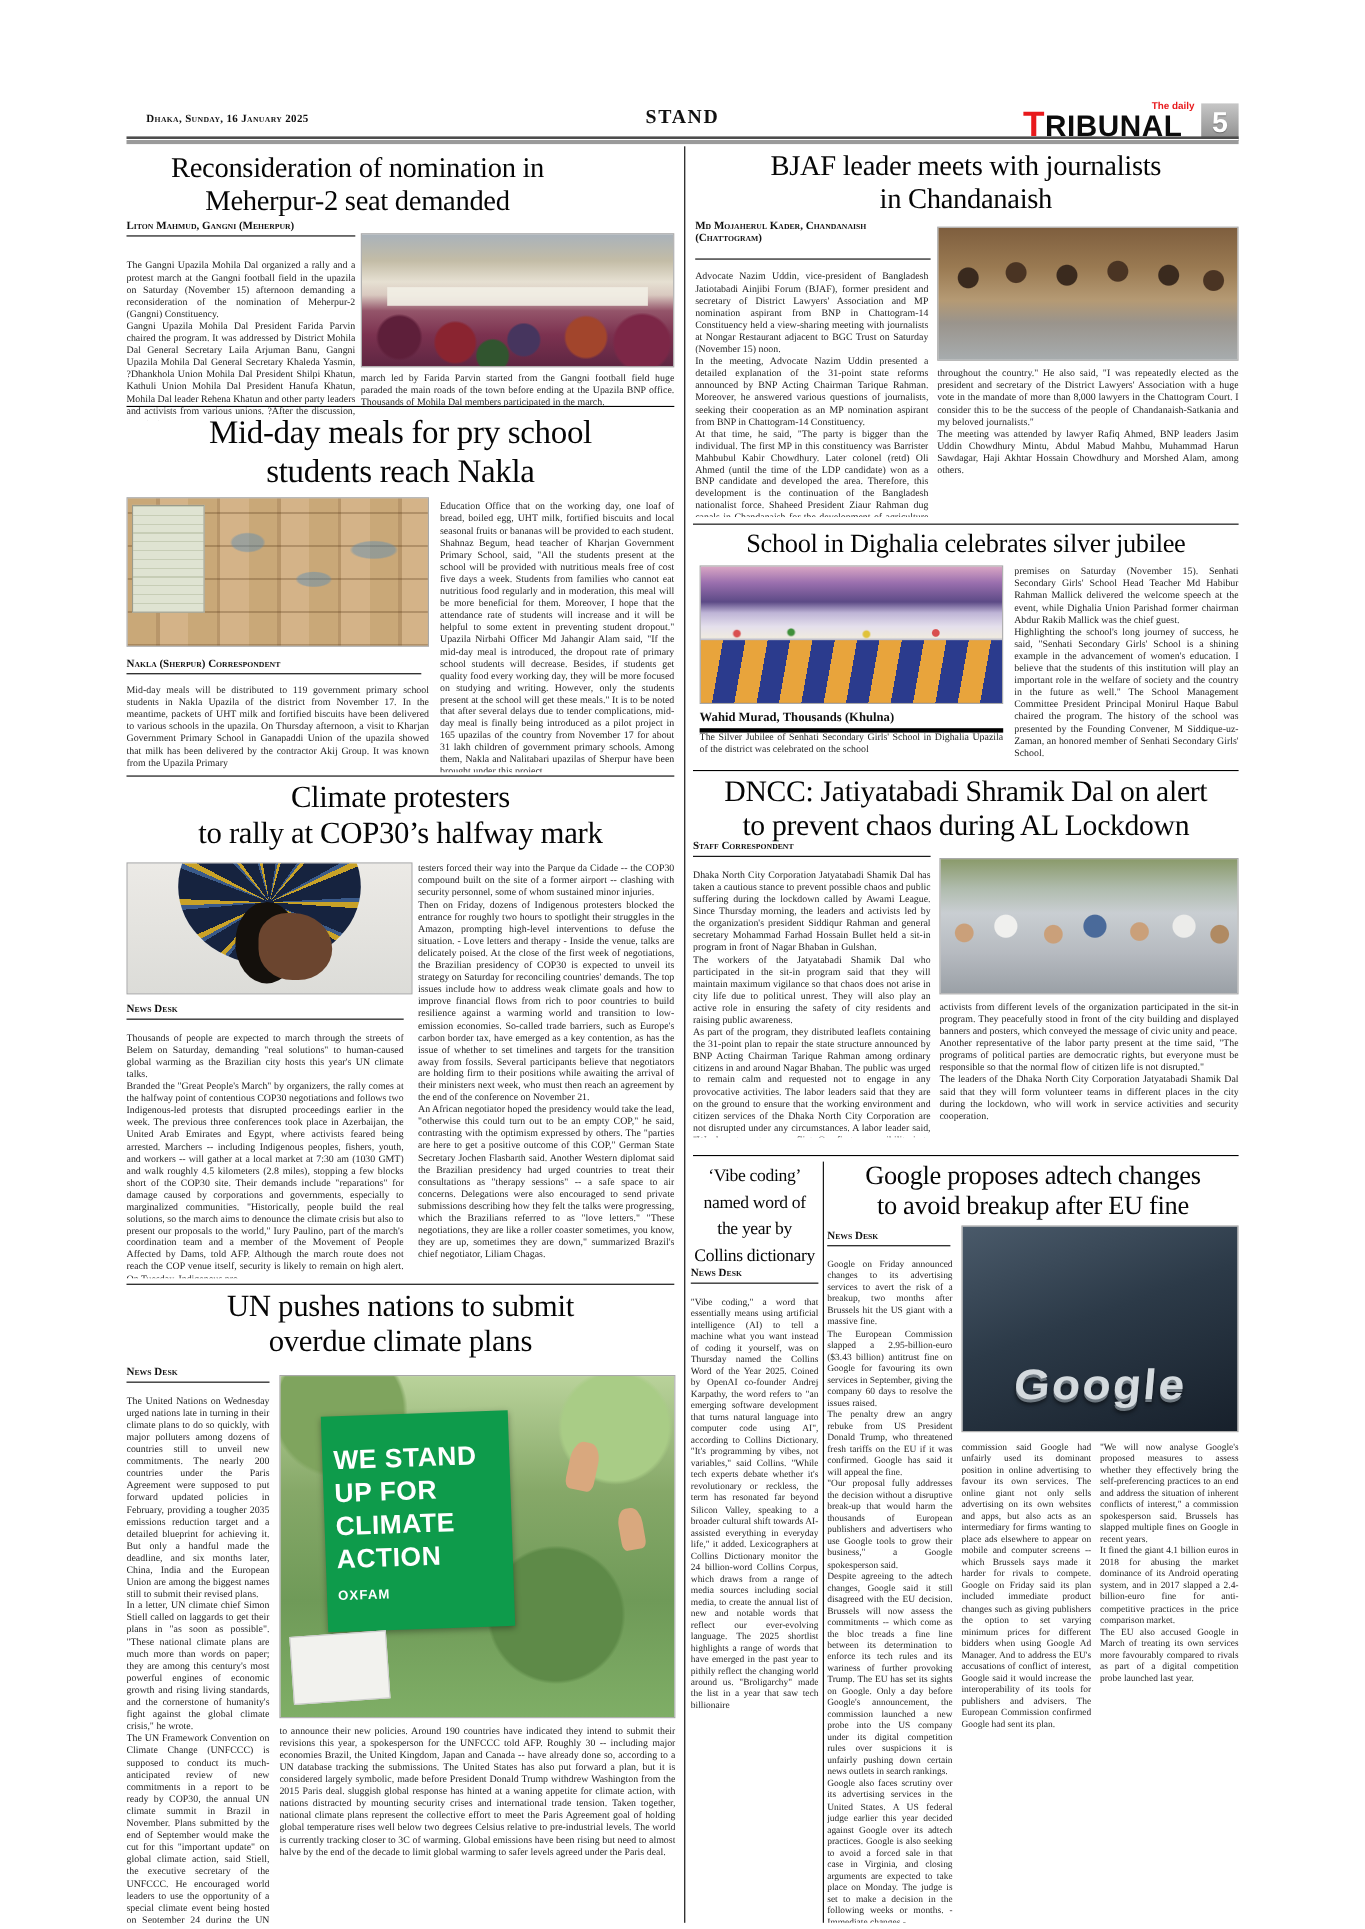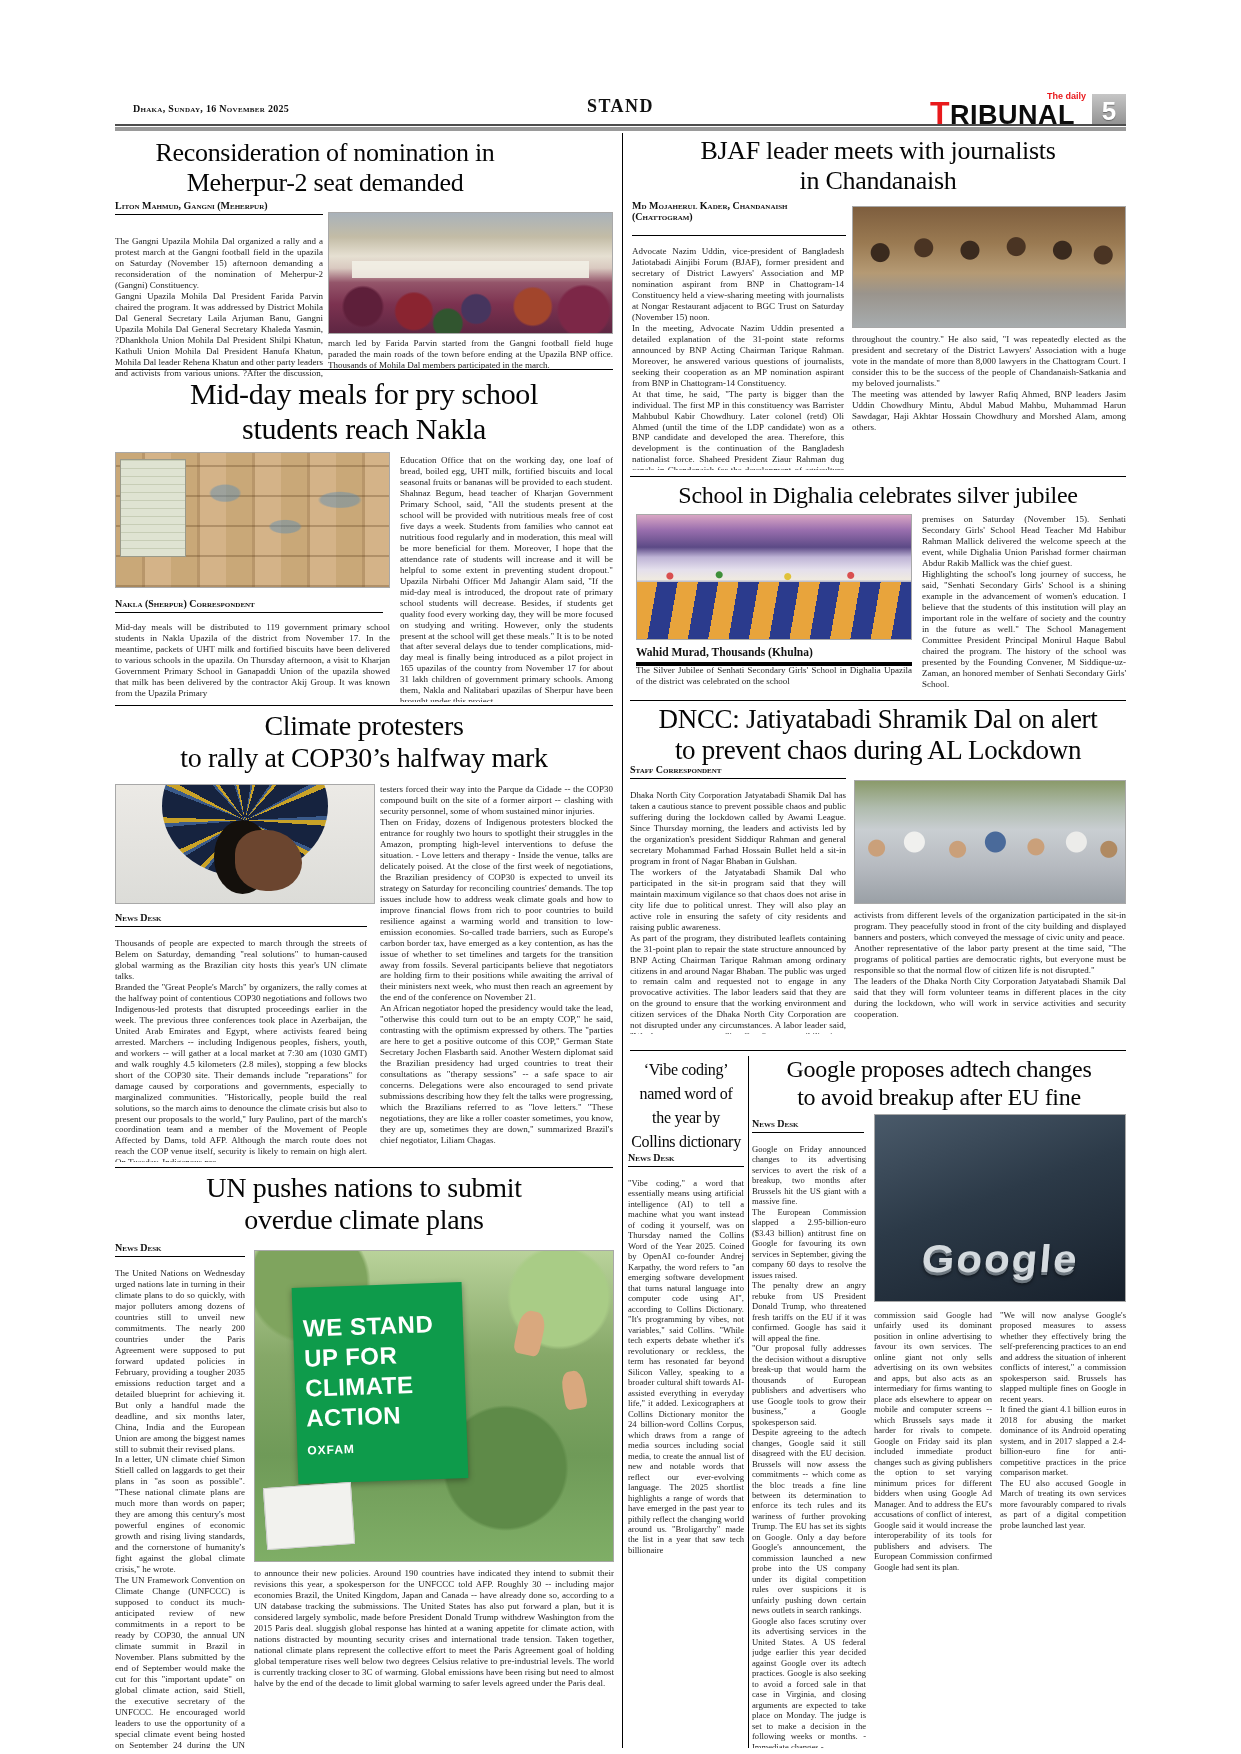--- a/index.html
+++ b/index.html
@@ -118,21 +118,21 @@
     background:#f2f2ee; transform:rotate(-4deg); border:1px solid #cccccc; }
   .ph-google { background:linear-gradient(160deg,#4a5a6a 0%,#2c3a48 45%,#17202b 100%);
     display:flex; align-items:flex-end; justify-content:center; }
   .ph-google .glogo { color:#d4dade; font-family:"Liberation Sans", sans-serif; font-weight:700;
     font-size:42px; letter-spacing:2px; transform:skewX(-5deg) scaleY(.92); margin-bottom:18px;
     text-shadow:0 3px 0 #6e7880, 0 5px 4px rgba(0,0,0,.6); }
 </style>
 </head>
 <body>
 
-<div class="abs dateline" style="left:133px; top:103px;">Dhaka, Sunday, 16 November 2025</div>
+<div class="abs dateline" style="left:133px; top:103px;">Dhaka, Sunday, 16 January 2025</div>
 <div class="abs news-label" style="left:115px; top:96px; width:1011px;">STAND</div>
 
 <div class="abs" style="left:930px; top:94px; width:156px; height:36px;">
   <div class="abs masthead-tagline" style="right:0px; top:-3px;">The daily</div>
   <div class="abs masthead-title" style="left:0px; top:2px;">TRIBUNAL</div>
 </div>
 <div class="abs page-badge" style="left:1092px; top:94px; width:34px; height:34px;">5</div>
 <div class="abs header-rule" style="left:115px; top:124px; width:1011px; height:7px;"></div>
 
 <div class="abs vrule" style="left:622px; top:133px; height:1615px;"></div>

